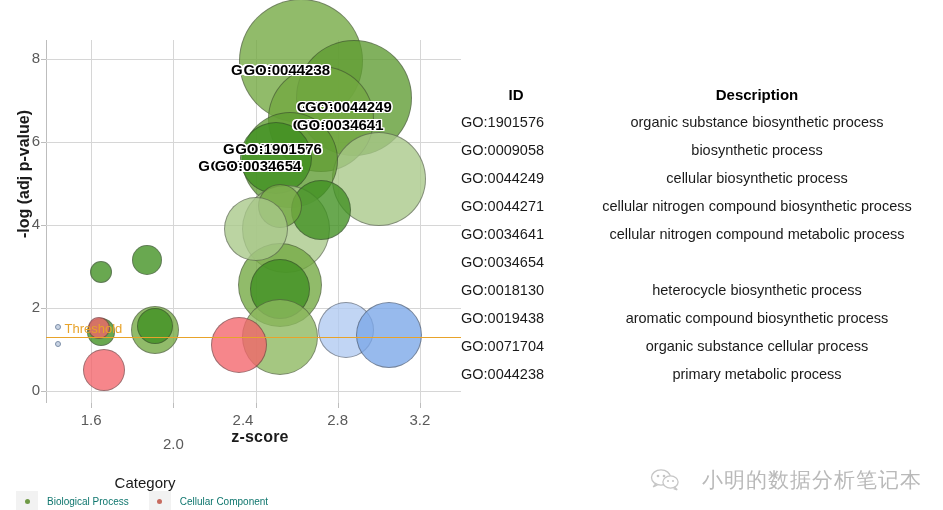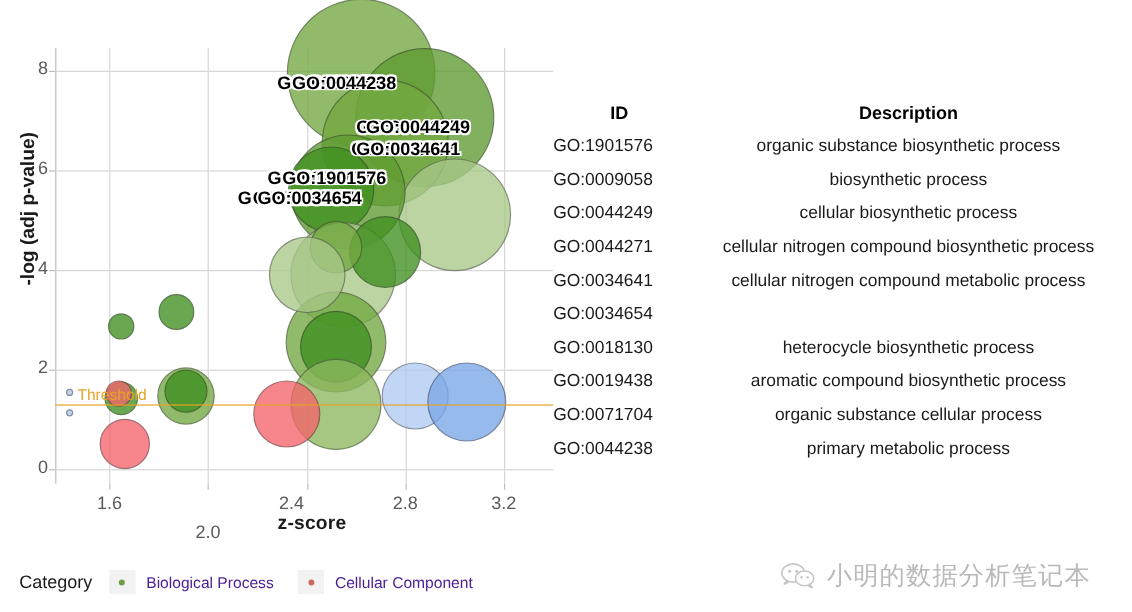--- a/index.html
+++ b/index.html
@@ -57,36 +57,36 @@
   .th{position:absolute;font-size:15px;font-weight:bold;color:#000;}
   .th-id{left:0px;width:110px;text-align:center;}
   .th-desc{left:110px;width:372px;text-align:center;}
   .trow{position:relative;height:28px;}
   .td{position:absolute;font-size:14.5px;color:#1a1a1a;white-space:nowrap;}
   .td-id{left:0px;width:110px;text-align:left;}
   .td-desc{left:110px;width:372px;text-align:center;overflow:hidden;}
 
   
   .legend{position:absolute;left:16px;top:474px;height:22px;
-    display:flex;align-items:center;}
+    display:flex;align-items:center;flex-direction:column;}
   .legend-title{font-size:15px;color:#1a1a1a;margin-right:14px;}
   .legend-item{display:flex;align-items:center;margin-right:20px;}
   .legend-swatch{
     width:22px;height:20px;background:#f2f2f2;
     display:flex;align-items:center;justify-content:center;margin-right:9px;
   }
   .legend-dot{width:5px;height:5px;border-radius:50%;}
-  .legend-label{font-size:13px;color:#4c1d95;white-space:nowrap;}
+  .legend-label{font-size:10px;color:#0f766e;white-space:nowrap;}
 
   
   .watermark{
     position:absolute;left:650px;top:466px;
     display:flex;align-items:center;color:#b9b9b9;
   }
-  .wm-text{font-size:21px;margin-left:9px;letter-spacing:1px;
+  .wm-text{font-size:21px;margin-left:22px;letter-spacing:1px;
     font-family:Liberation Serif, serif;}
 </style>
 </head>
 <body>
 
 <div id="stage">
 
   <div class="axis-title-y">-log (adj p-value)</div>
 
   <div class="axis-title-x">z-score</div>

